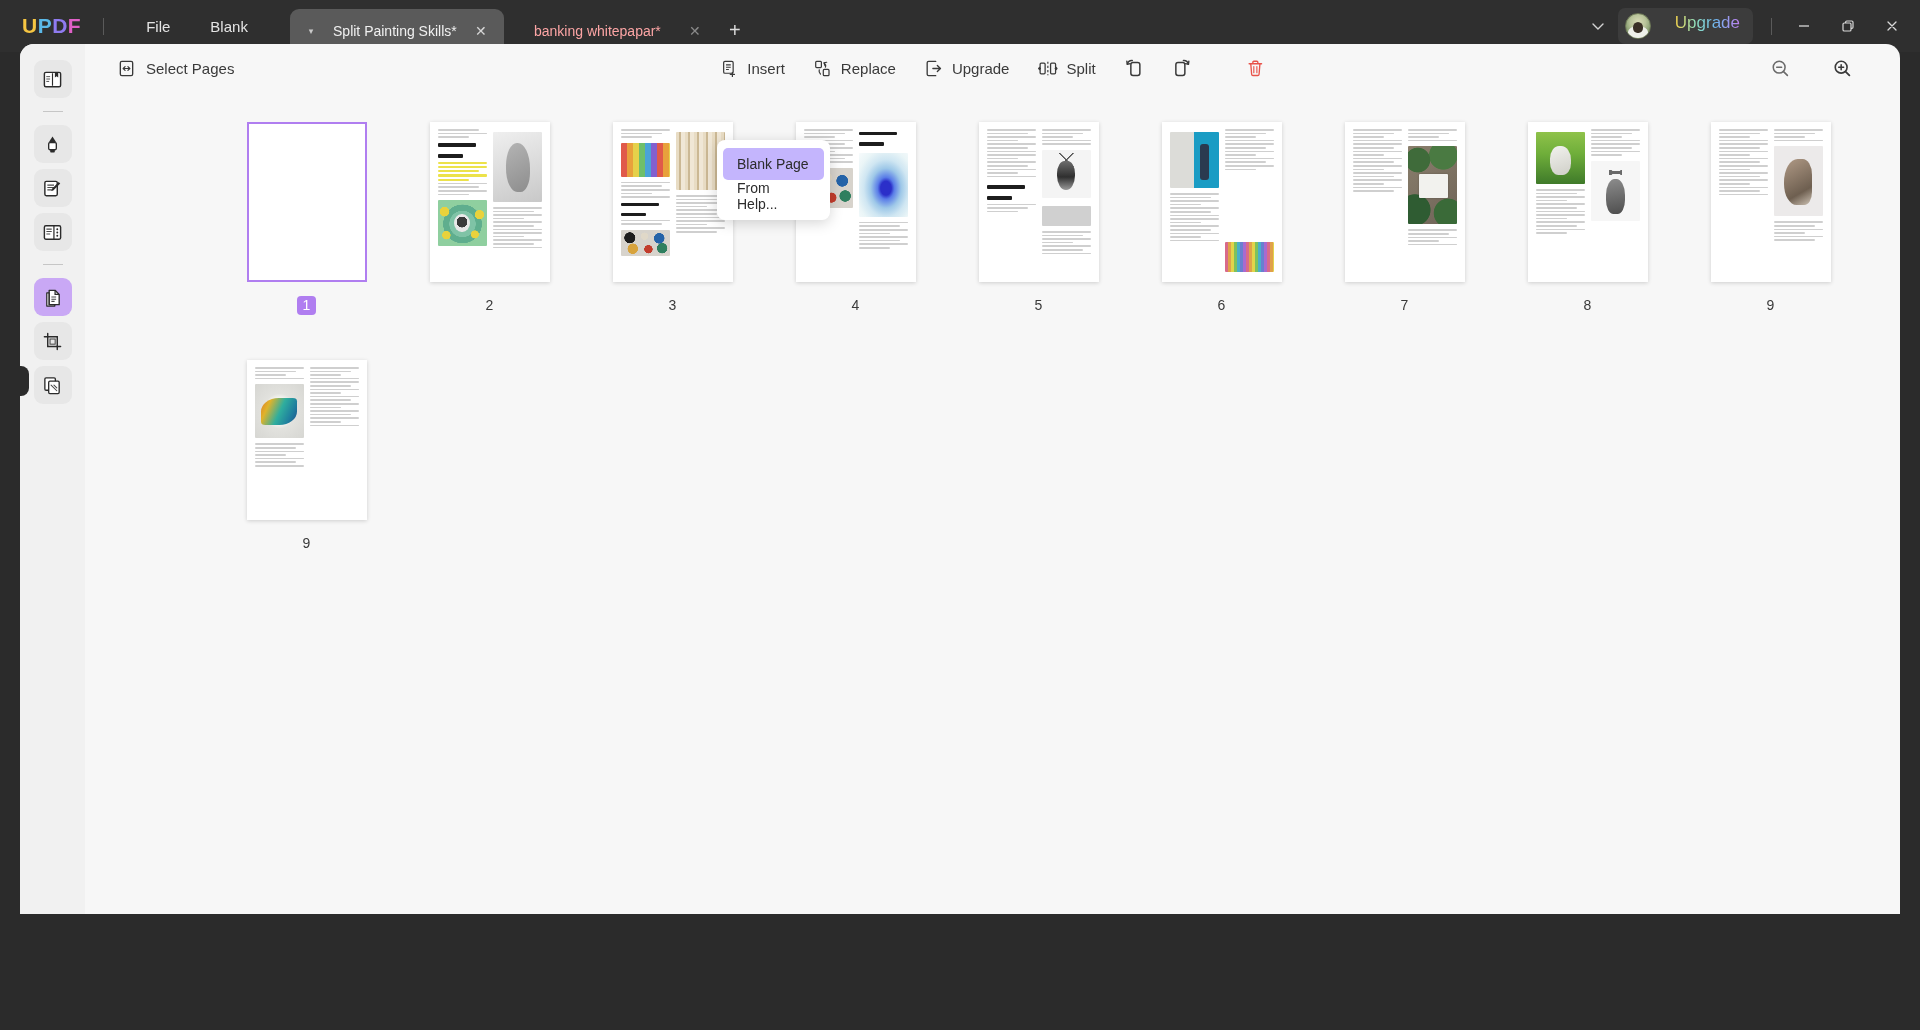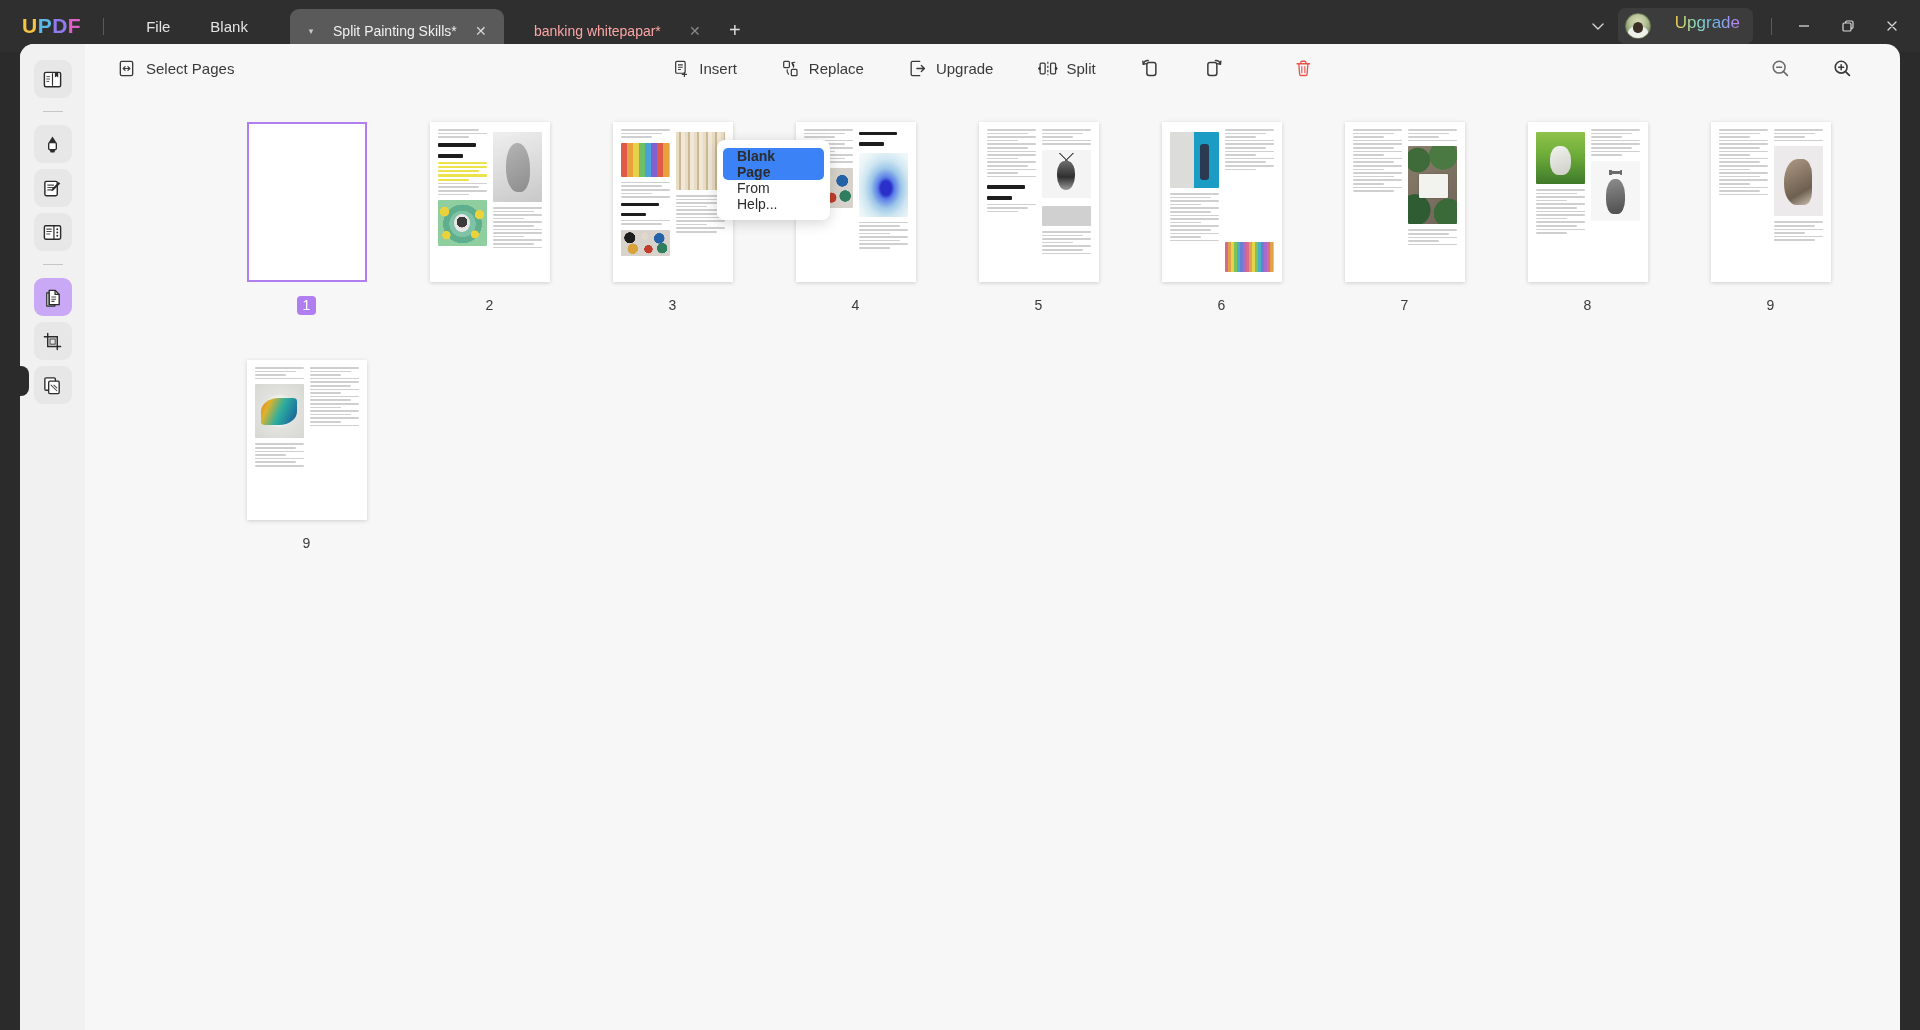--- a/index.html
+++ b/index.html
@@ -110,21 +110,21 @@
   }
   .tb-divider { width:1px; height:17px; background:#5a5a5a; margin: 0 10px; }
   .wbtn {
     width: 44px; height: 40px; display:flex;
     align-items:center; justify-content:center; color:#d9d9d9;
   }
 
   
   .app {
     position: absolute; top: 44px; left: 20px;
-    width: 1880px; height: 986px;
+    width: 1880px; height: 870px;
     background: #f7f7f7;
     border-radius: 14px 14px 0 0;
     overflow: hidden;
   }
 
   
   .rail {
     position: absolute; left: 0; top: 0;
     width: 65px; height: 986px;
     background: #f1f1f1;
@@ -150,21 +150,21 @@
     width: 1815px; height: 48px;
     display: flex; align-items: center;
   }
   .tool-left {
     display: flex; align-items: center; gap: 10px;
     margin-left: 32px;
   }
   .tool-label { font-size: 15px; color: #3a3a3a; }
   .tool-center {
     position: absolute; left: 50%; transform: translateX(-50%);
-    display: flex; align-items: center; gap: 16px;
+    display: flex; align-items: center; gap: 0px;
   }
   .tool-btn {
     display: flex; align-items: center; gap: 9px;
     padding: 7px 14px; border-radius: 7px;
   }
   .tool-btn span.lbl { font-size: 15px; color: #3a3a3a; }
   .icon-btn {
     width: 40px; height: 34px; border-radius: 7px;
     display:flex; align-items:center; justify-content:center;
     margin: 0 4px;
@@ -380,21 +380,21 @@
     border-radius: 8px;
     box-shadow: 0 3px 14px rgba(0,0,0,0.17);
     padding: 8px 0;
     z-index: 40;
   }
   .dd-item {
     height: 32px; display: flex; align-items: center;
     padding: 0 14px; font-size: 14px; color: #2c2c2c;
     margin: 0 6px; border-radius: 5px;
   }
-  .dd-item.hover { background: #3b82f6; font-weight: bold; }
+  .dd-item.hover { background: #c4b5fd; }
 
   svg { display: block; }
 </style>
 </head>
 <body>
 
 <div class="titlebar">
   <div class="tb-left">
     <div class="logo">
       <span>U</span>

